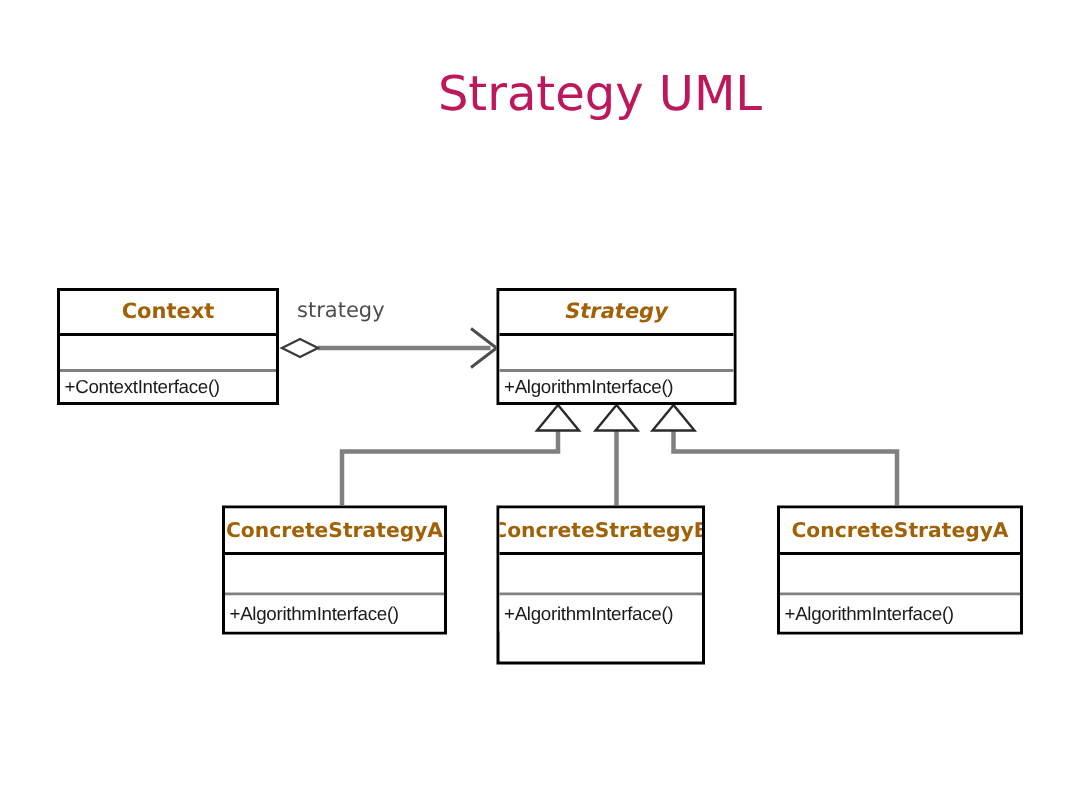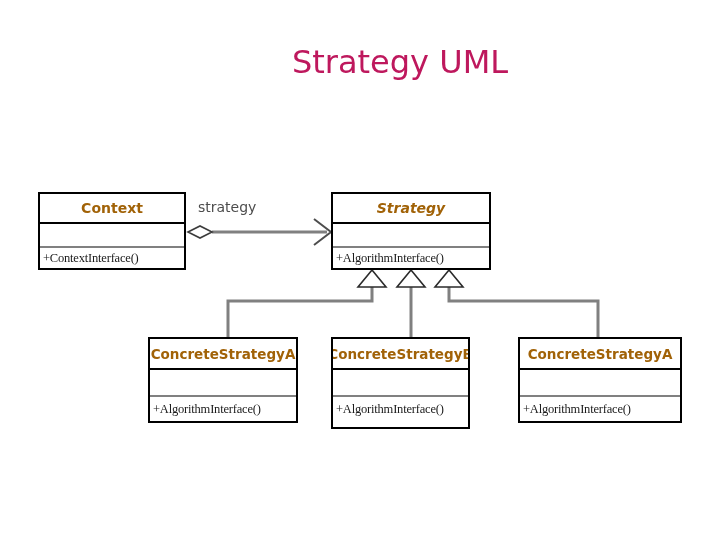--- a/index.html
+++ b/index.html
@@ -83,21 +83,21 @@
   .uml-name.abstract {
     font-style: italic;
   }
   .uml-attrs {
     border-bottom: 2px solid #808080;
     background: #ffffff;
   }
   .uml-ops {
     justify-content: flex-start;
     padding-left: 3px;
-    font-family: Liberation Serif, serif;
+    font-family: Liberation Sans, sans-serif;
     font-weight: 400;
     font-size: 13px;
     color: #1a1a1a;
     white-space: nowrap;
   }
 
   
   .narrow-name { font-size: 13.5px; }
   .tight-ops   { font-size: 12.5px; letter-spacing: -0.2px; }
 
@@ -161,21 +161,21 @@
       <div class="uml-compartment uml-attrs" style="height:24px;"></div>
       <div class="uml-compartment uml-ops tight-ops" style="height:20px;">+AlgorithmInterface()</div>
     </div>
 
     <div class="uml-class" style="left:148px; top:337px; width:150px; height:86px;">
       <div class="uml-compartment uml-name narrow-name" style="height:31px;text-align:right;">ConcreteStrategyA</div>
       <div class="uml-compartment uml-attrs" style="height:27px;"></div>
       <div class="uml-compartment uml-ops tight-ops" style="height:24px;">+AlgorithmInterface()</div>
     </div>
 
-    <div class="uml-class" style="left:331px; top:337px; width:139px; height:92px;">
+    <div class="uml-class" style="left:331px; top:337px; width:139px; height:106px;">
       <div class="uml-compartment uml-name narrow-name" style="height:31px;">ConcreteStrategyB</div>
       <div class="uml-compartment uml-attrs" style="height:27px;"></div>
       <div class="uml-compartment uml-ops tight-ops" style="height:24px;">+AlgorithmInterface()</div>
     </div>
 
     <div class="uml-class" style="left:518px; top:337px; width:164px; height:86px;">
       <div class="uml-compartment uml-name narrow-name" style="height:31px;">ConcreteStrategyA</div>
       <div class="uml-compartment uml-attrs" style="height:27px;"></div>
       <div class="uml-compartment uml-ops tight-ops" style="height:24px;">+AlgorithmInterface()</div>
     </div>

